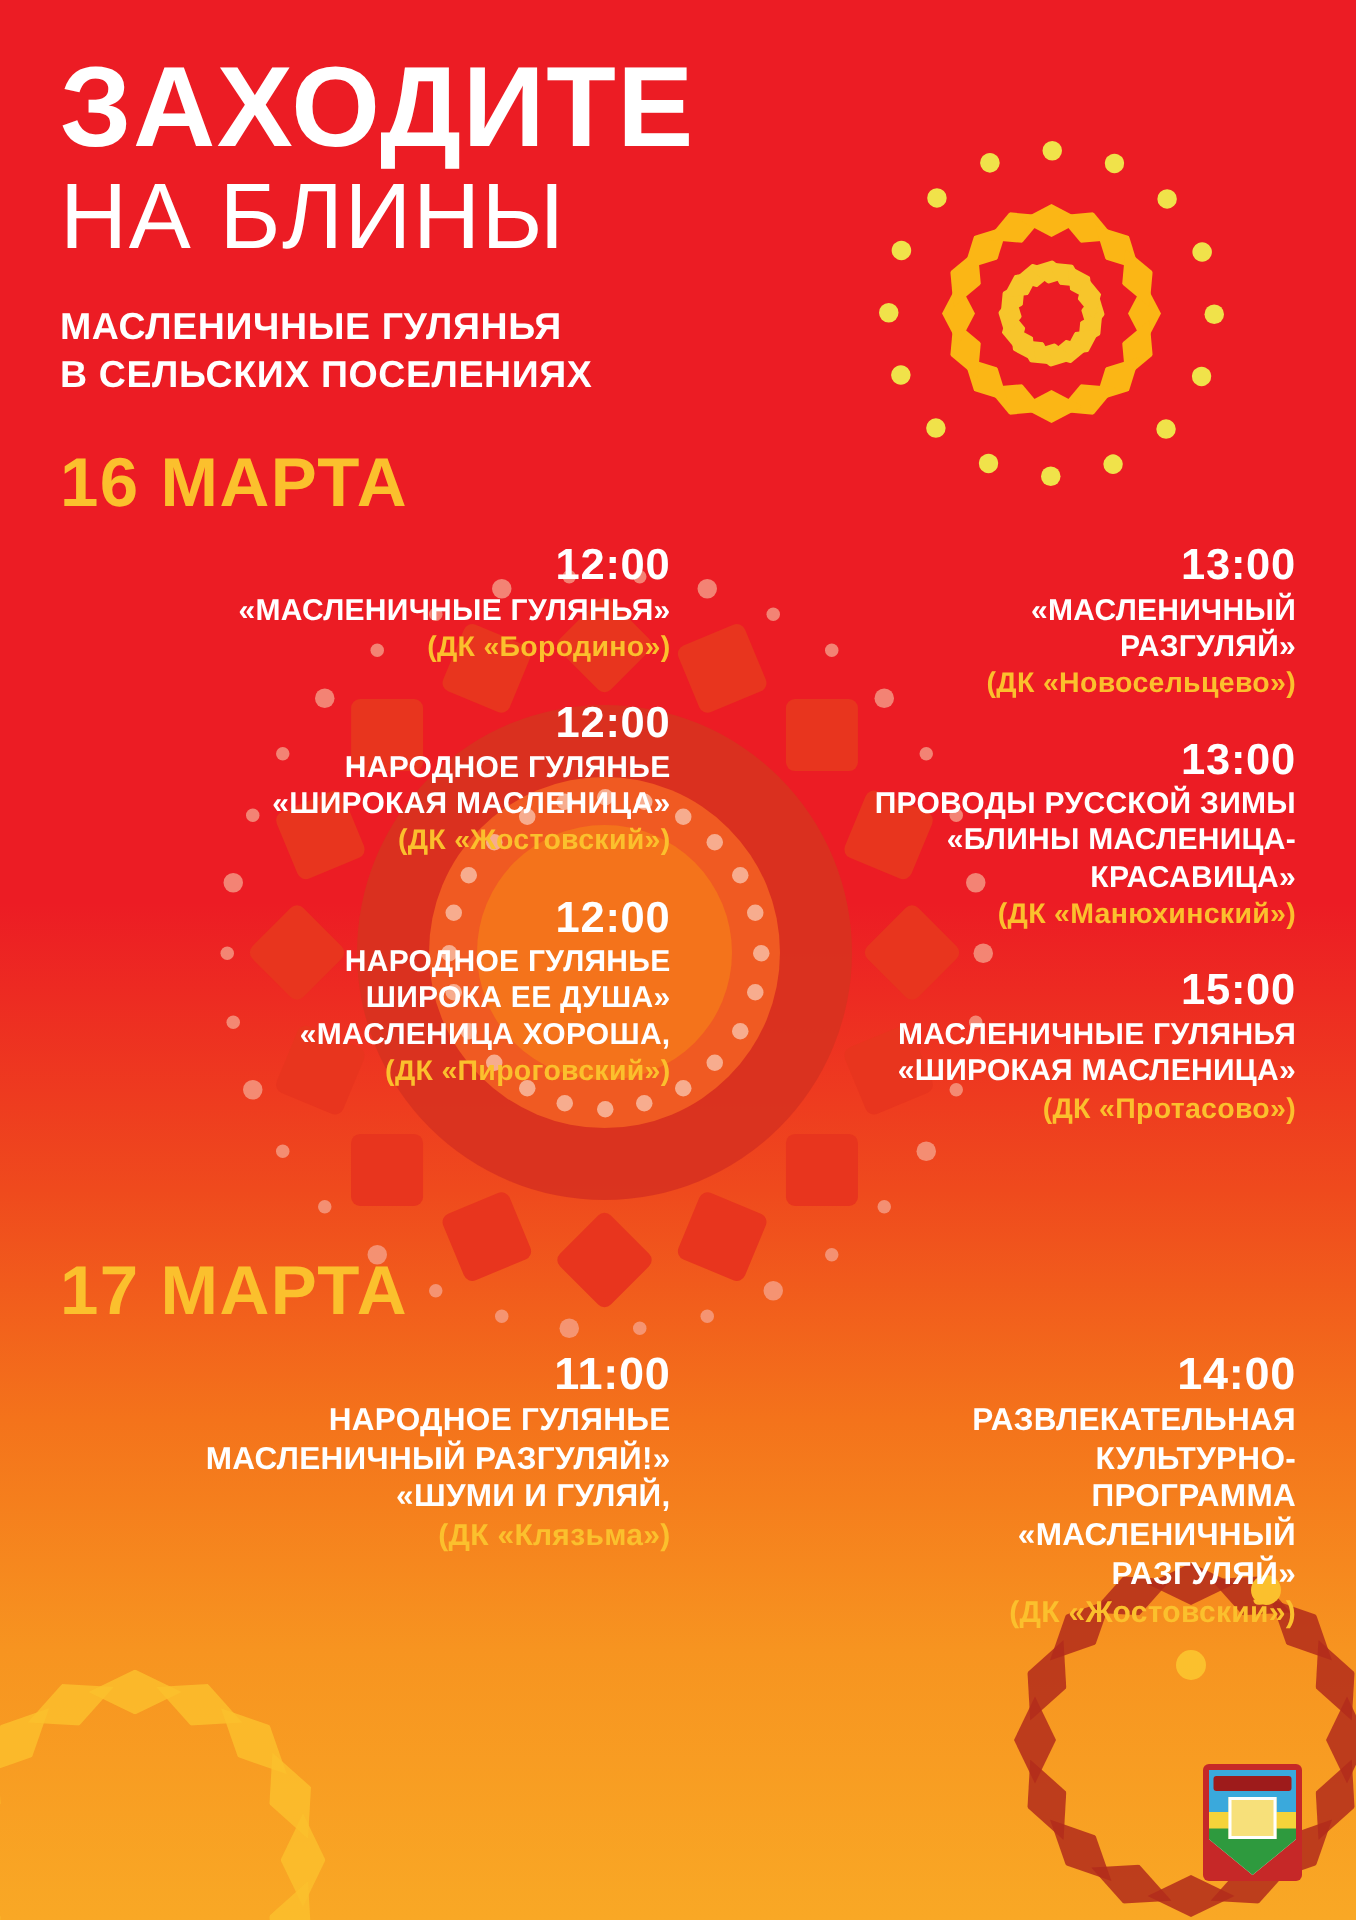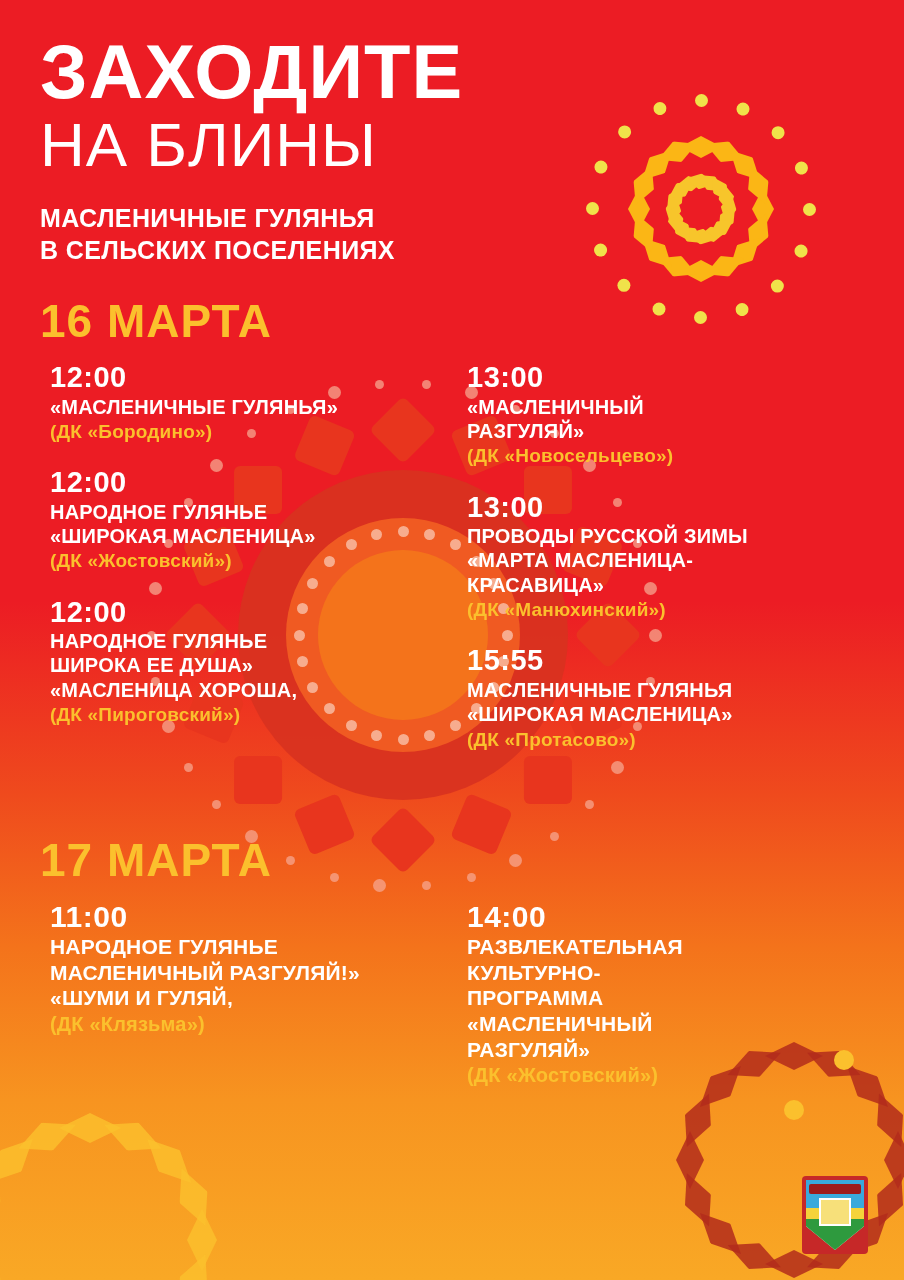--- a/index.html
+++ b/index.html
@@ -203,20 +203,21 @@
     color: #fbc02d;
   }
 
   .cols {
     display: flex;
     gap: 10px;
   }
   .col {
     width: 50%;
     box-sizing: border-box;
+    text-align: right;
   }
   .col.left { padding-left: 10px; }
   .col.right { padding-left: 10px; }
 
   .event {
     margin-bottom: 24px;
   }
   .event .time {
     color: #ffffff;
     font-size: 29px;
@@ -681,28 +682,28 @@
             <div>«МАСЛЕНИЧНЫЙ</div>
             <div>РАЗГУЛЯЙ»</div>
           </div>
           <div class="place">(ДК «Новосельцево»)</div>
         </div>
 
         <div class="event">
           <div class="time">13:00</div>
           <div class="name">
             <div>ПРОВОДЫ РУССКОЙ ЗИМЫ</div>
-            <div>«МАРТА МАСЛЕНИЦА-</div>
+            <div>«БЛИНЫ МАСЛЕНИЦА-</div>
             <div>КРАСАВИЦА»</div>
           </div>
           <div class="place">(ДК «Манюхинский»)</div>
         </div>
 
         <div class="event">
-          <div class="time">15:55</div>
+          <div class="time">15:00</div>
           <div class="name">
             <div>МАСЛЕНИЧНЫЕ ГУЛЯНЬЯ</div>
             <div>«ШИРОКАЯ МАСЛЕНИЦА»</div>
           </div>
           <div class="place">(ДК «Протасово»)</div>
         </div>
 
       </div>
     </div>
 

